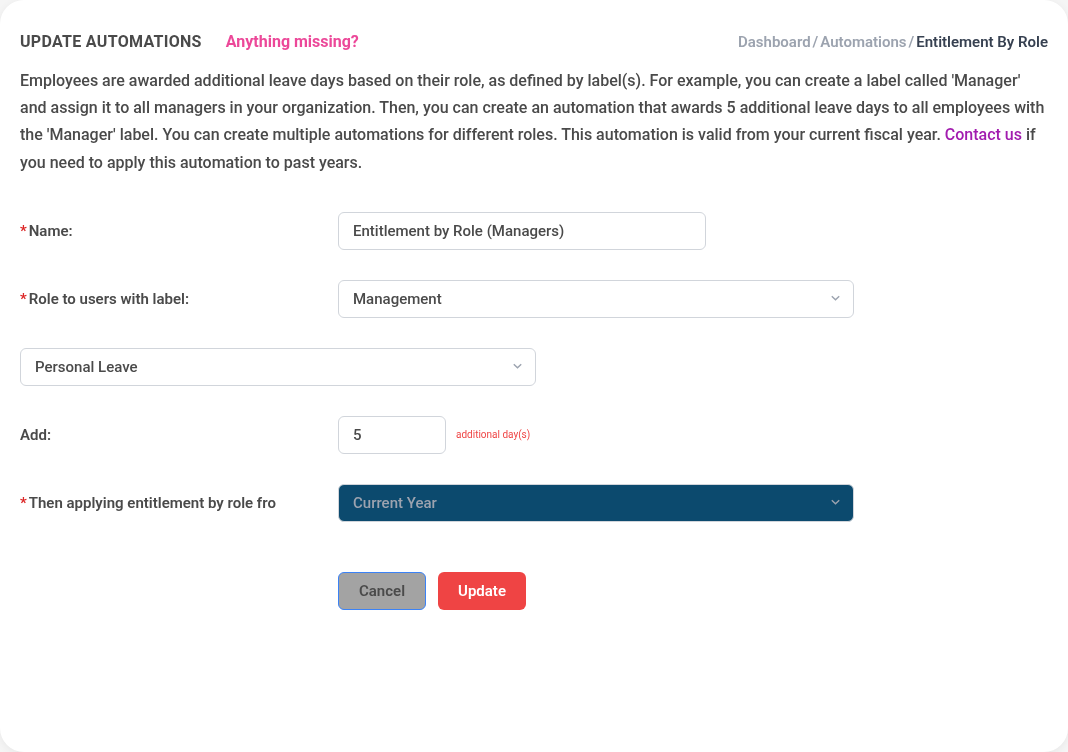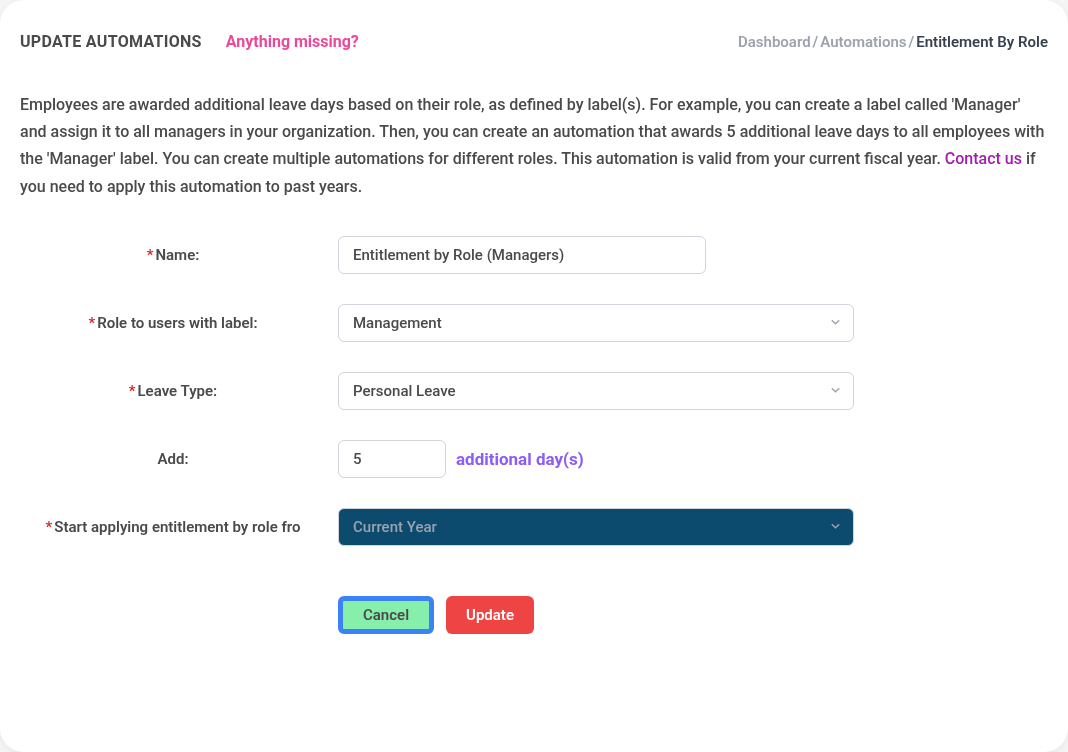--- a/index.html
+++ b/index.html
@@ -22,21 +22,21 @@
       width: 100%;
       height: 100%;
       padding: 32px 20px;
       box-shadow: 0 2px 8px rgba(0,0,0,0.06);
     }
     
     .header {
       display: flex;
       justify-content: space-between;
       align-items: flex-end;
-      margin-bottom: 40px;
+      margin-bottom: 16px;
     }
     
     .header-left {
       display: flex;
       align-items: center;
       gap: 24px;
     }
     
     .page-title {
       font-size: 16px;
@@ -93,21 +93,21 @@
       gap: 30px;
     }
     
     .form-row {
       display: flex;
       align-items: center;
     }
     
     .form-label {
       width: 318px;
-      text-align: center;
+      text-align: left;
       font-size: 15px;
       font-weight: 600;
       color: #4a4a4a;
       padding-right: 12px;
       flex-shrink: 0;
     }
     
     .required {
       color: #dc2626;
       margin-right: 2px;
@@ -176,23 +176,23 @@
       stroke: #9ca3af;
       stroke-width: 1.5;
       fill: none;
     }
     
     .number-input {
       width: 108px;
     }
     
     .suffix-text {
-      font-size: 17px;
-      font-weight: 700;
-      color: #8b5cf6;
+      font-size: 10px;
+      font-weight: 400;
+      color: #ef4444;
     }
     
     .button-row {
       display: flex;
       gap: 12px;
       margin-left: 318px;
       margin-top: 20px;
     }
     
     .btn {
@@ -200,22 +200,22 @@
       padding: 0 20px;
       border-radius: 6px;
       font-size: 15px;
       font-weight: 600;
       cursor: pointer;
       border: none;
       font-family: inherit;
     }
     
     .btn-cancel {
-      background: #86efac;
-      border: 5px solid #3b82f6;
+      background: #a3a3a3;
+      border: 1px solid #3b82f6;
       color: #4a4a4a;
     }
     
     .btn-update {
       background: #ef4444;
       color: white;
     }
   </style>
 </head>
 <body>
@@ -262,23 +262,20 @@
           <span class="chevron-down">
             <svg viewBox="0 0 14 14">
                 <polyline points="3,5 7,9 11,5"></polyline>
               </svg>
           </span>
         </div>
       </div>
     </div>
 
     <div class="form-row">
-      <div class="form-label">
-        <span class="required">*</span><span>Leave Type:</span>
-      </div>
       <div class="form-control">
         <div class="select-wrapper">
           <div class="select-input">
             <span>Personal Leave</span>
           </div>
           <span class="chevron-down">
             <svg viewBox="0 0 14 14">
                 <polyline points="3,5 7,9 11,5"></polyline>
               </svg>
           </span>
@@ -291,21 +288,21 @@
         <span>Add:</span>
       </div>
       <div class="form-control">
         <input type="text" class="text-input number-input" value="5" style="">
         <span class="suffix-text">additional day(s)</span>
       </div>
     </div>
 
     <div class="form-row">
       <div class="form-label" style="width:318px">
-        <span class="required">*</span><span>Start applying entitlement by role fro</span>
+        <span class="required">*</span><span>Then applying entitlement by role fro</span>
       </div>
       <div class="form-control">
         <div class="select-wrapper select-disabled">
           <div class="select-input">
             <span>Current Year</span>
           </div>
           <span class="chevron-down">
             <svg viewBox="0 0 14 14">
                 <polyline points="3,5 7,9 11,5"></polyline>
               </svg>

